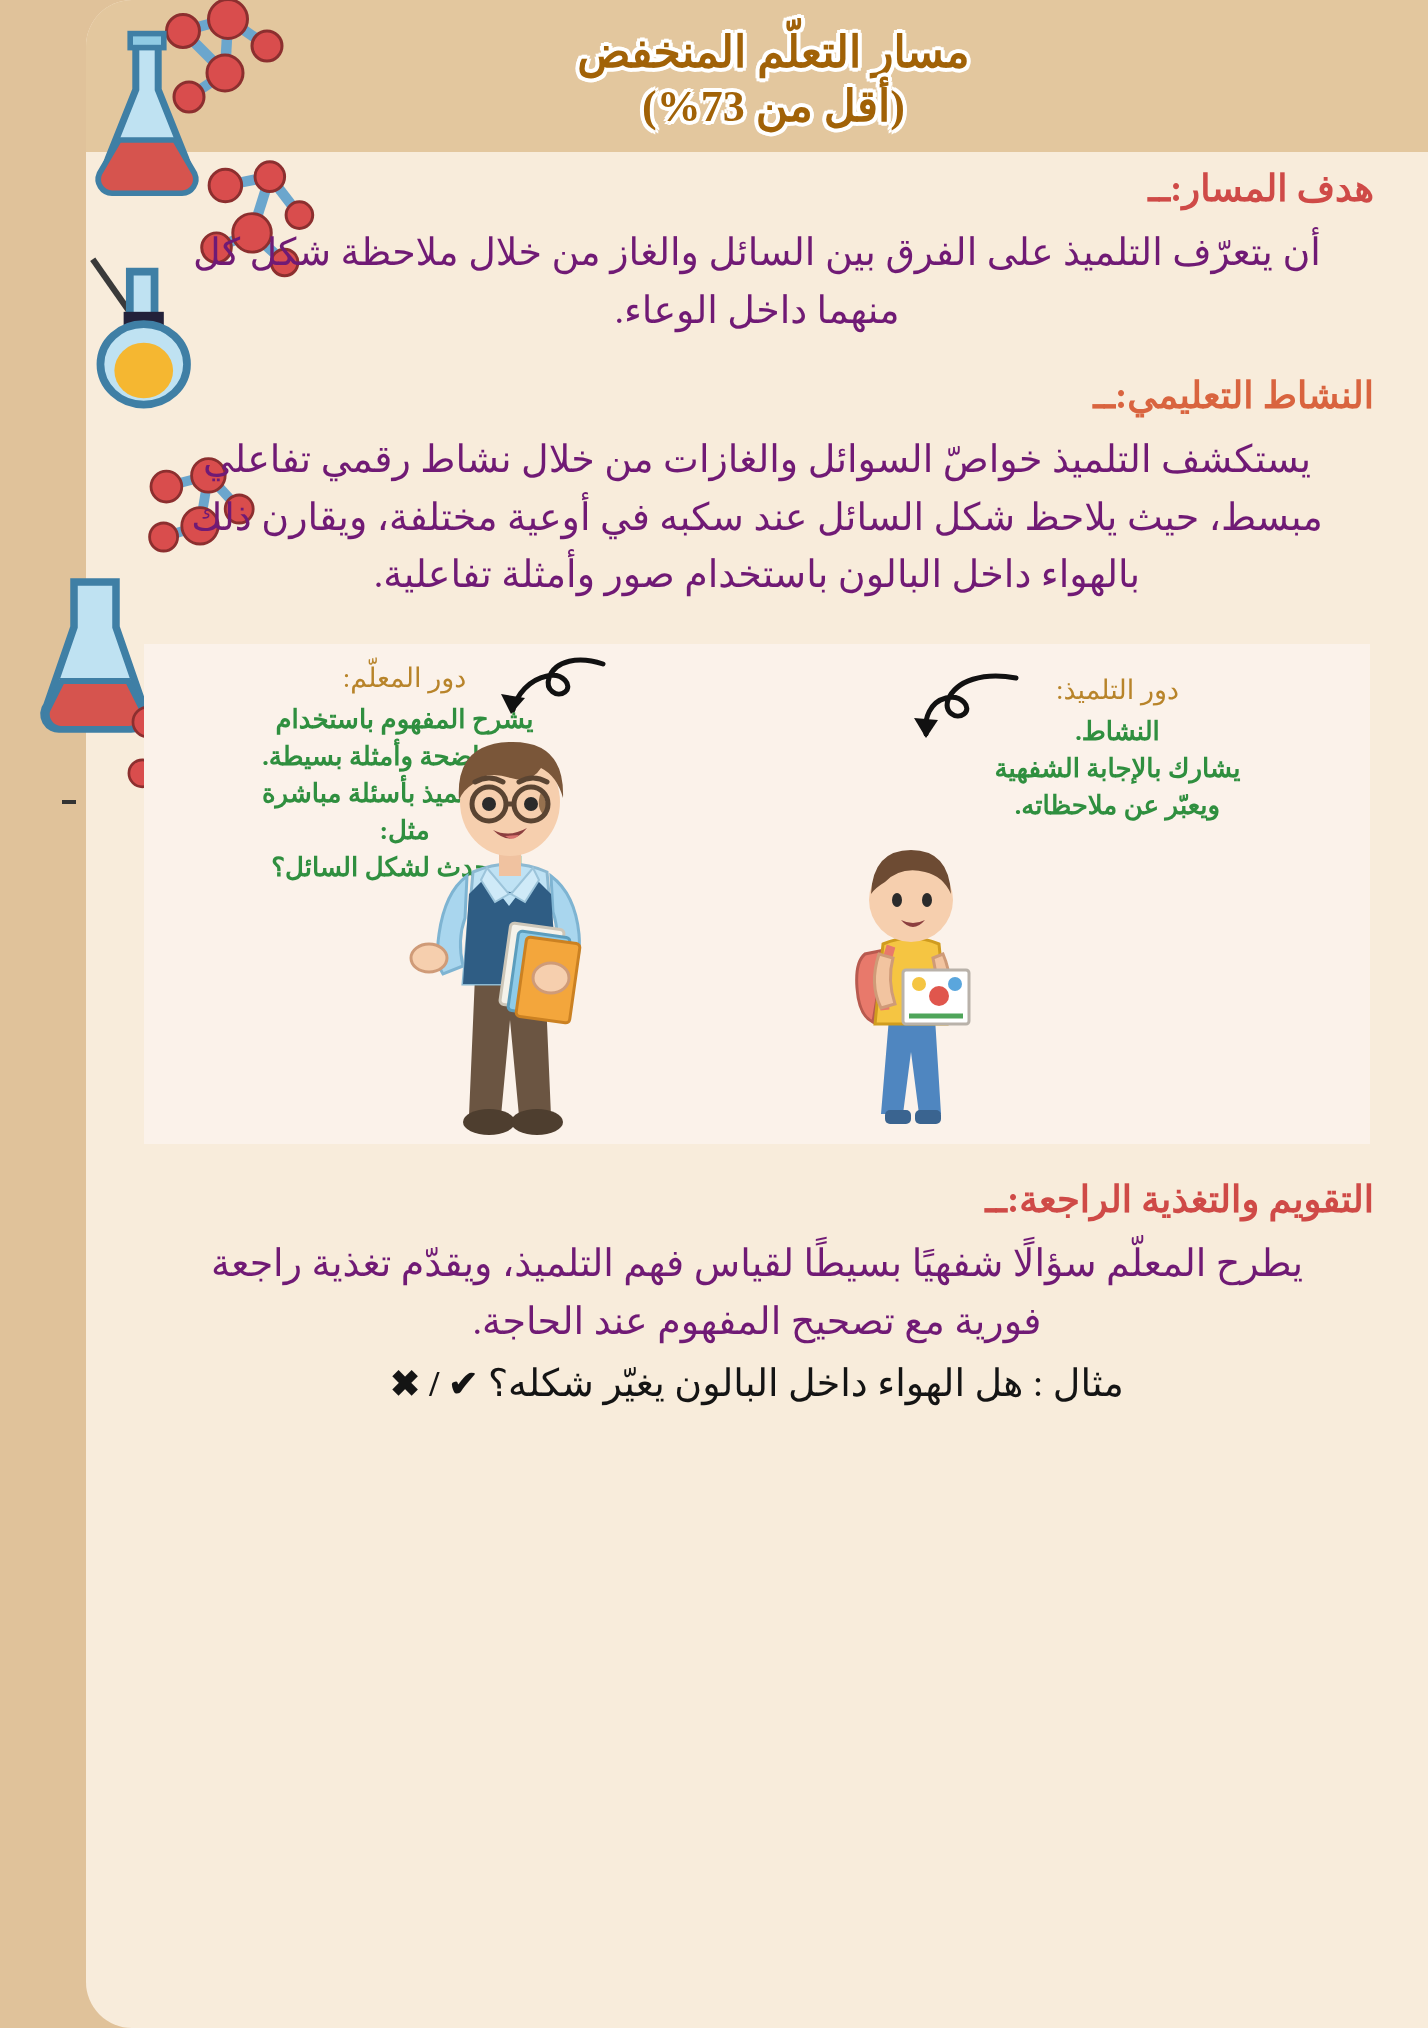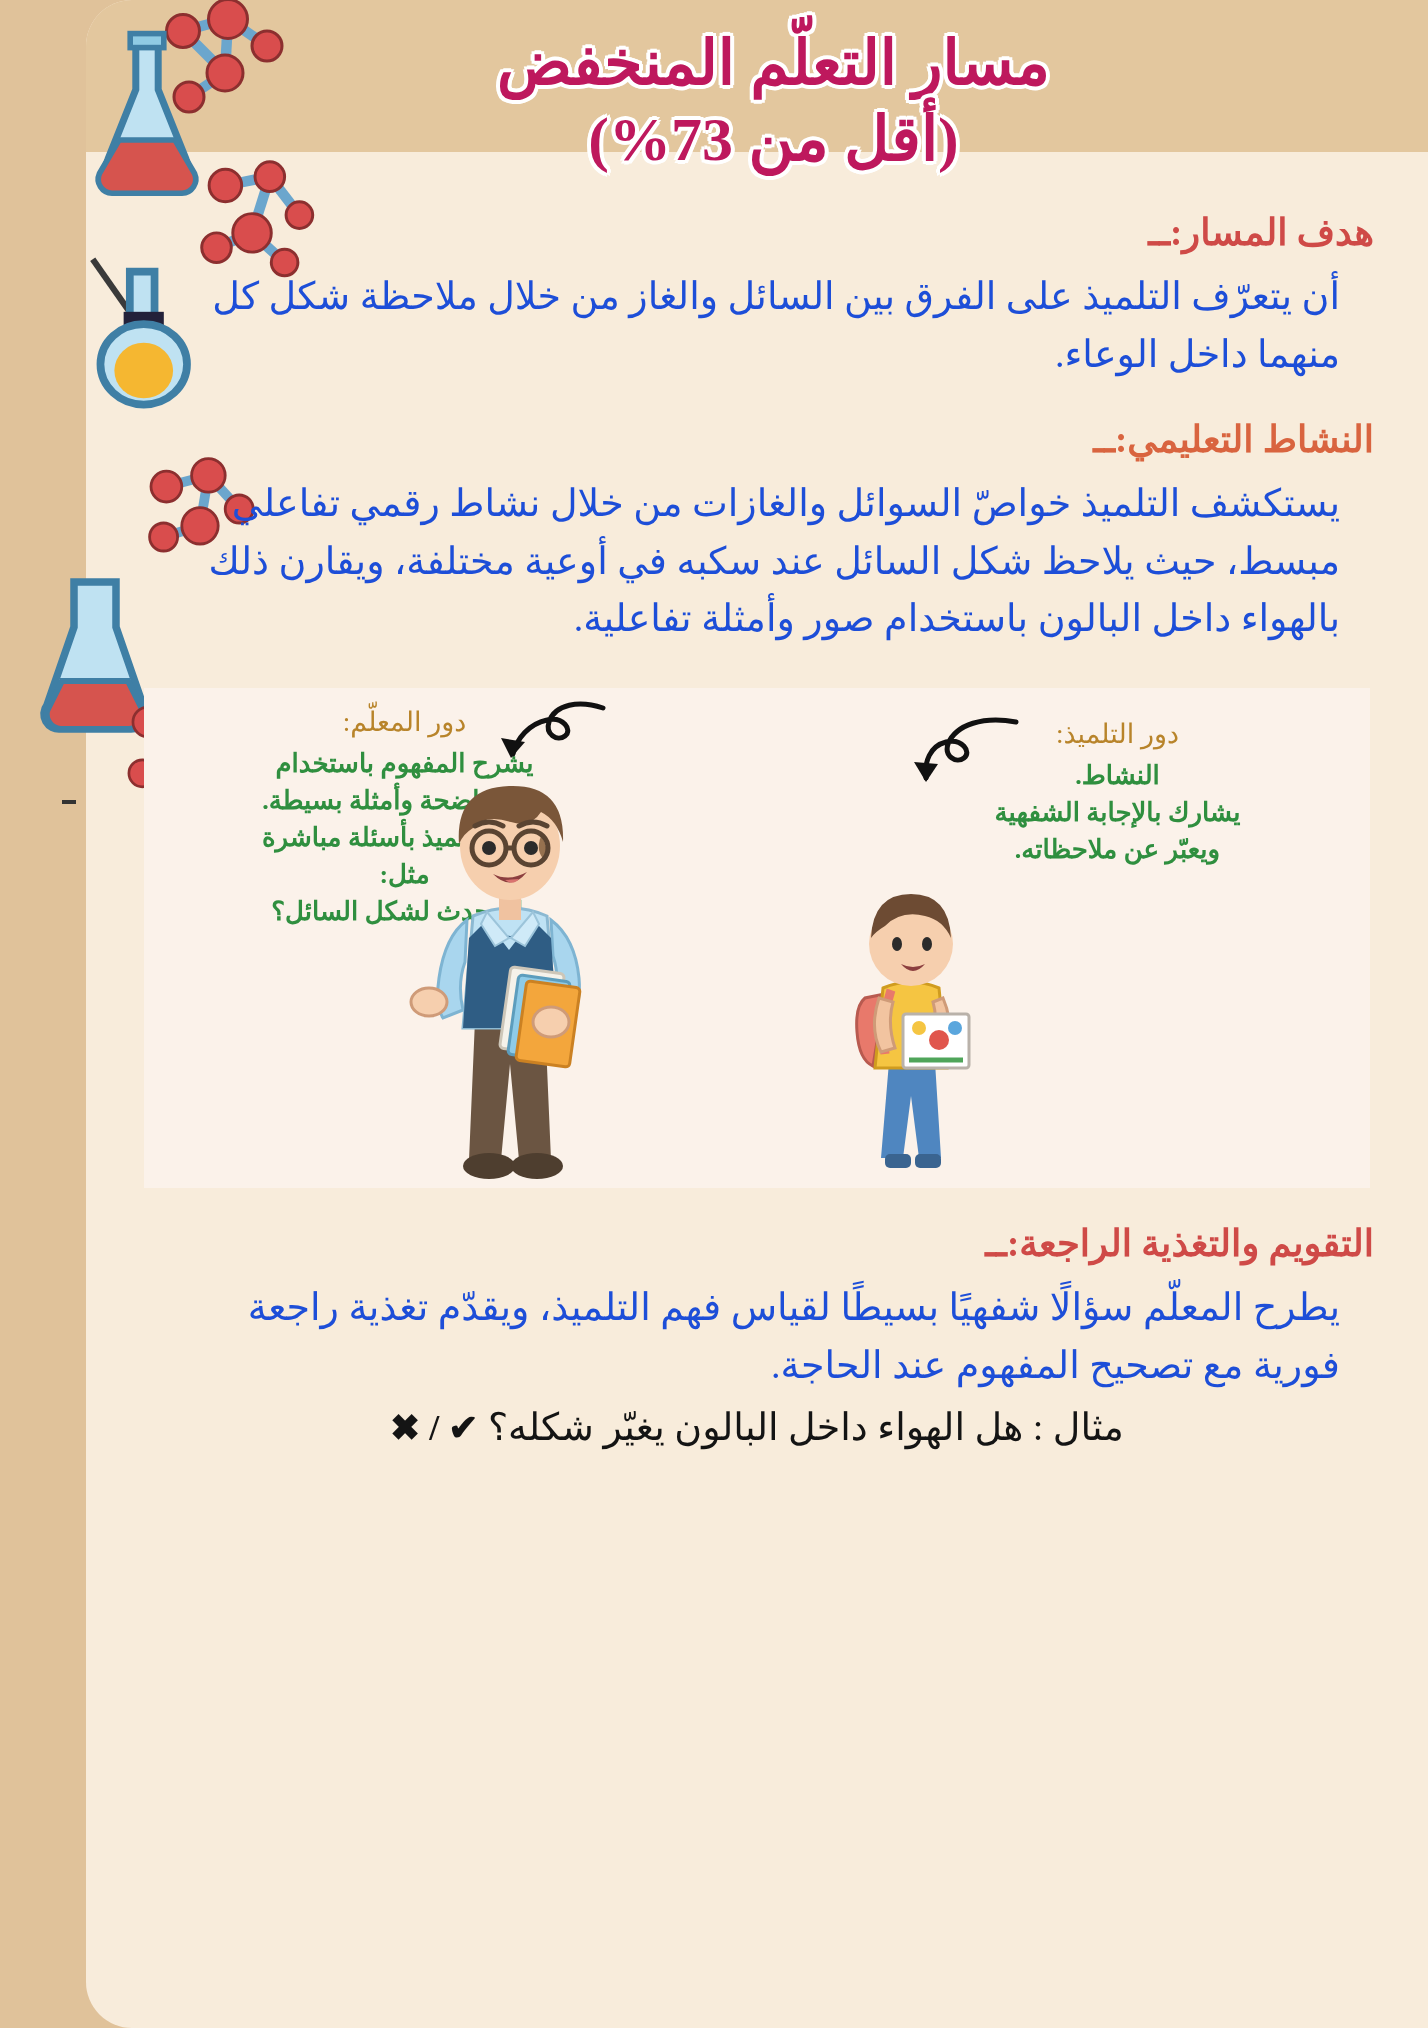--- a/index.html
+++ b/index.html
@@ -43,23 +43,23 @@
   
   .title-wrap {
     position: relative;
     margin-top: 26px;
     text-align: center;
     z-index: 6;
   }
   .title-line {
     font-family: "Liberation Serif", "DejaVu Serif", serif;
     font-weight: 700;
-    font-size: 62px;
+    font-size: 44px;
     line-height: 1.22;
-    color: #be185d;
+    color: #a16207;
     letter-spacing: 0;
     text-shadow:
       -3px -3px 0 #fff,  3px -3px 0 #fff,
       -3px  3px 0 #fff,  3px  3px 0 #fff,
       -4px  0   0 #fff,  4px  0   0 #fff,
        0   -4px 0 #fff,  0    4px 0 #fff;
     padding-left: 33px;
   }
   
   .section { position: relative; z-index: 5; }
@@ -68,23 +68,24 @@
     font-weight: 700;
     font-size: 37px;
     color: #cf4a47;
     margin-top: 34px;
     padding-left: 34px;
     letter-spacing: 0;
     font-family: Liberation Serif, serif;
   }
   .sec-head.green-orange { color: #d9643f; }
   .sec-body {
+    text-align: center;
     font-size: 38px;
     line-height: 1.52;
-    color: #1d4ed8;
+    color: #701a75;
     margin-top: 14px;
     padding: 0 34px;
   }
   
   .roles {
     position: relative;
     margin-top: 40px;
     margin-left: 4px;
     margin-right: 4px;
     height: 500px;

